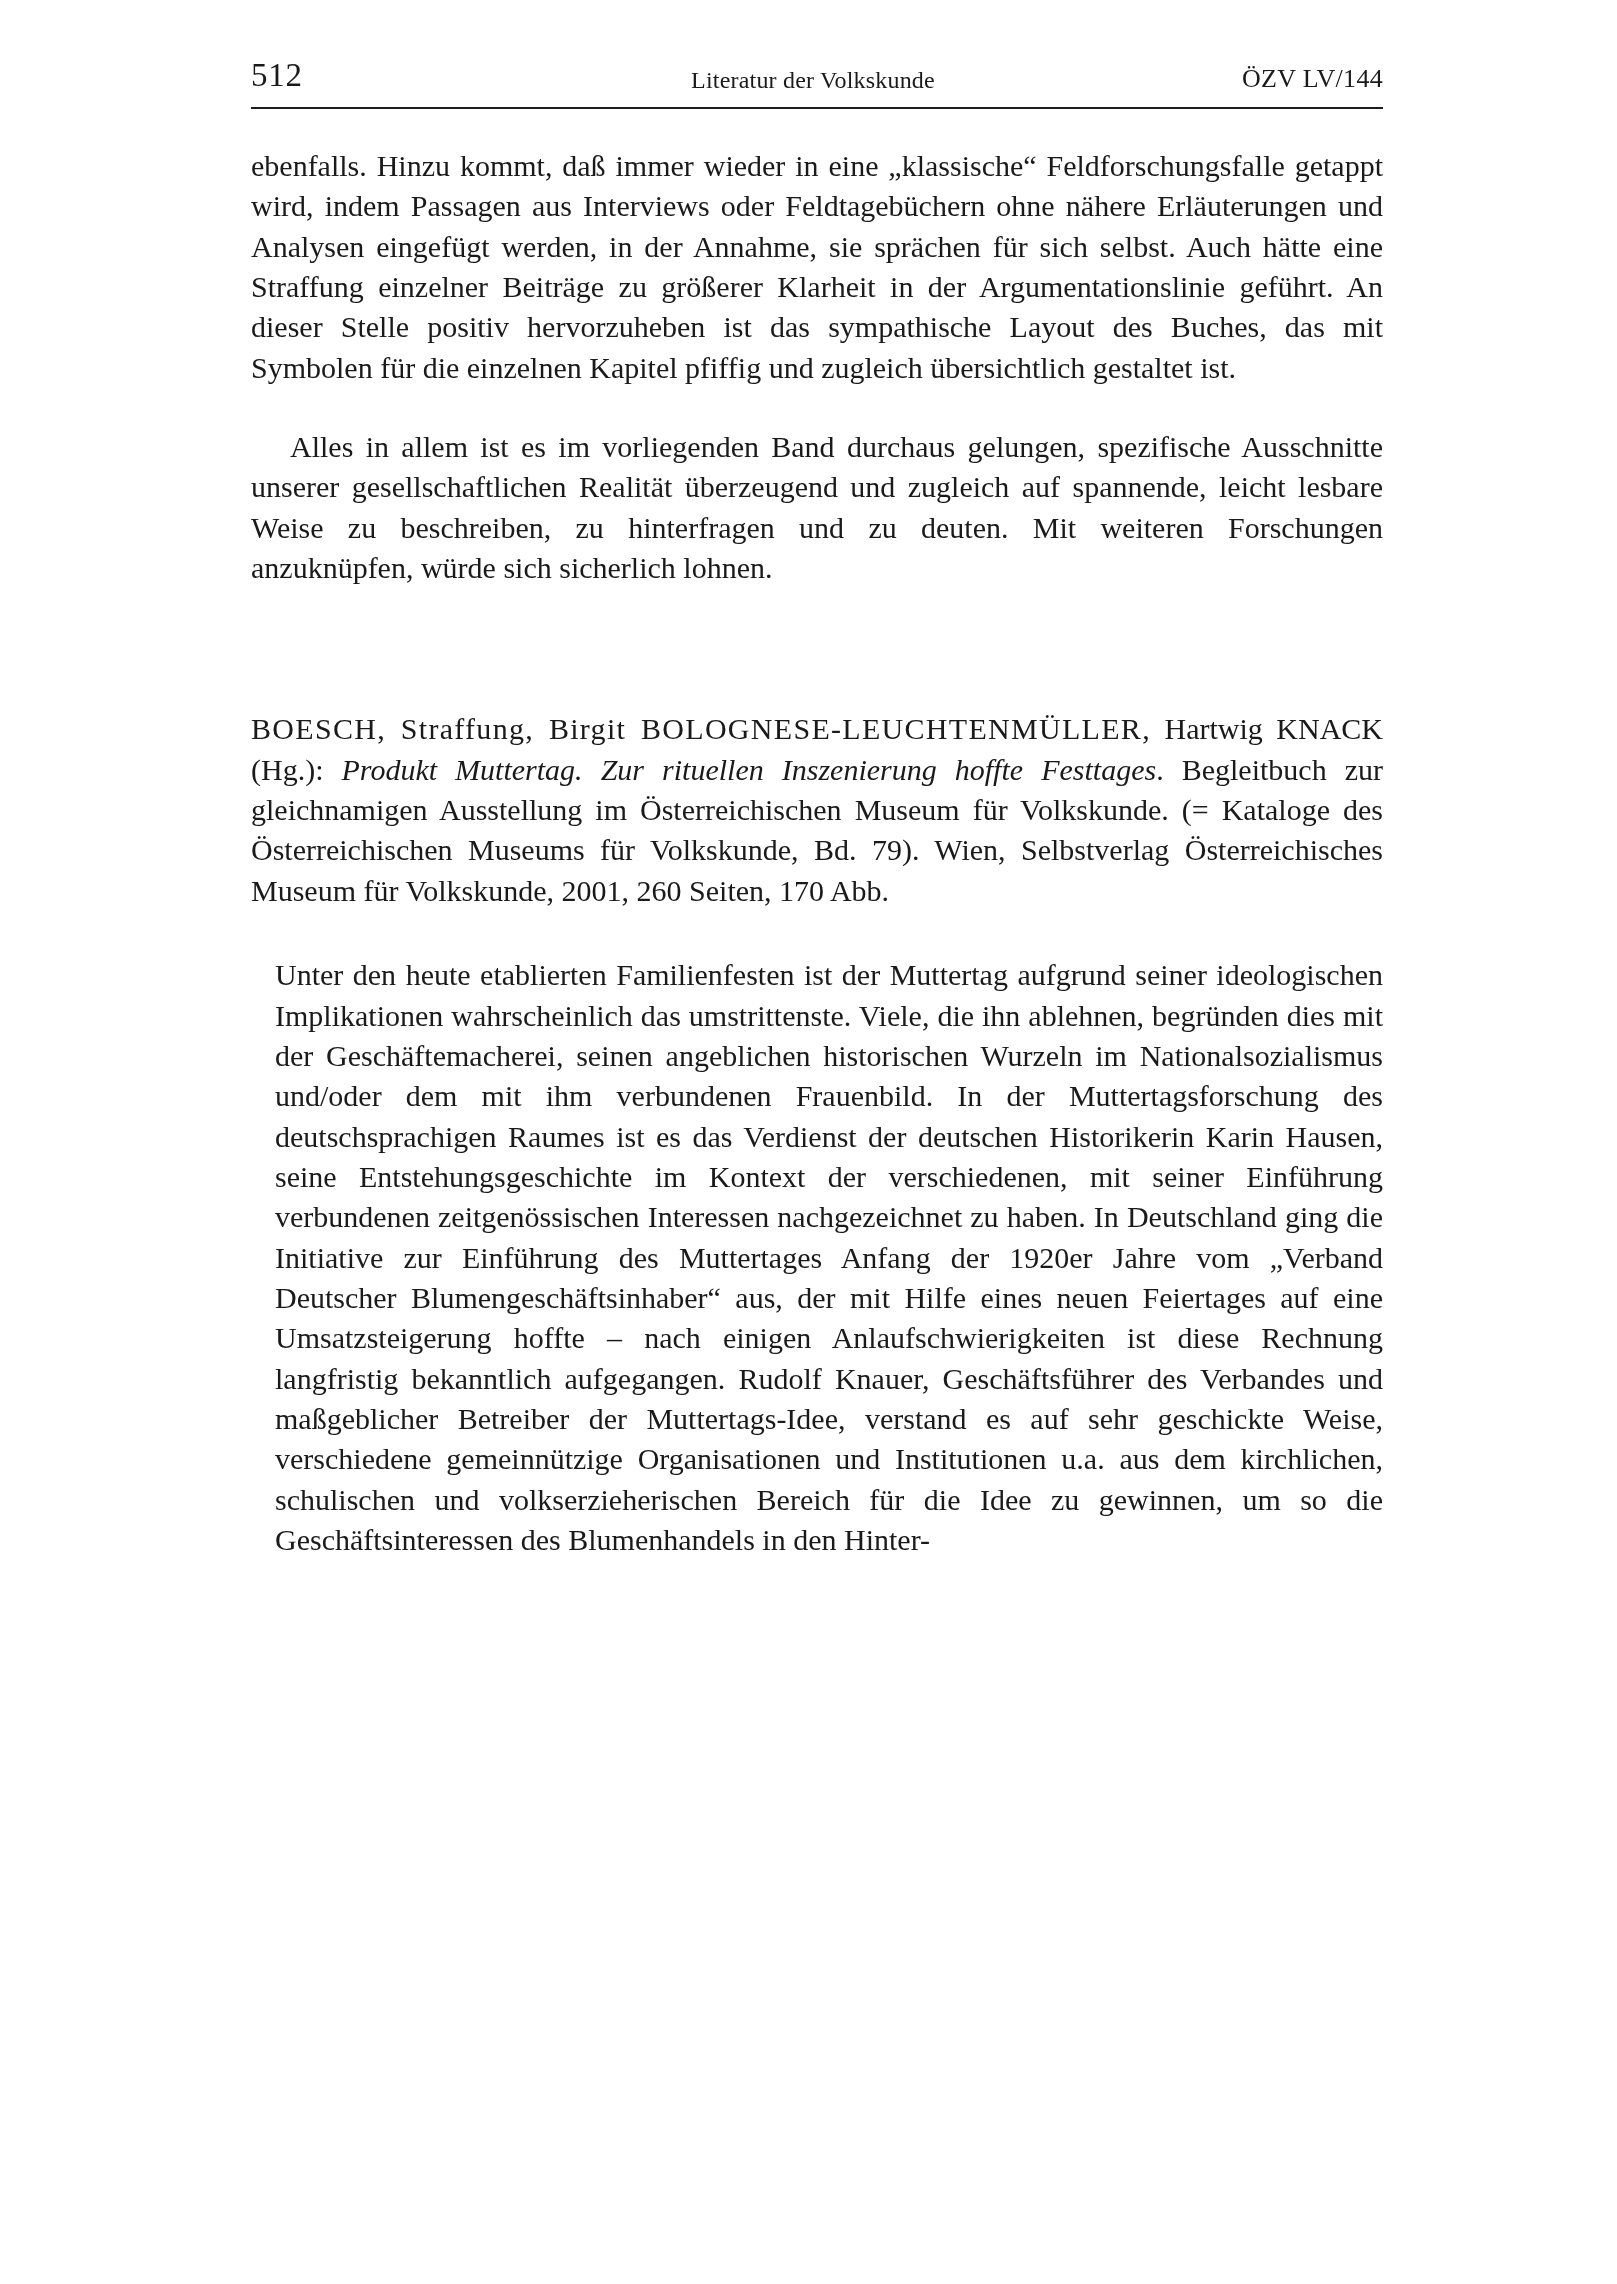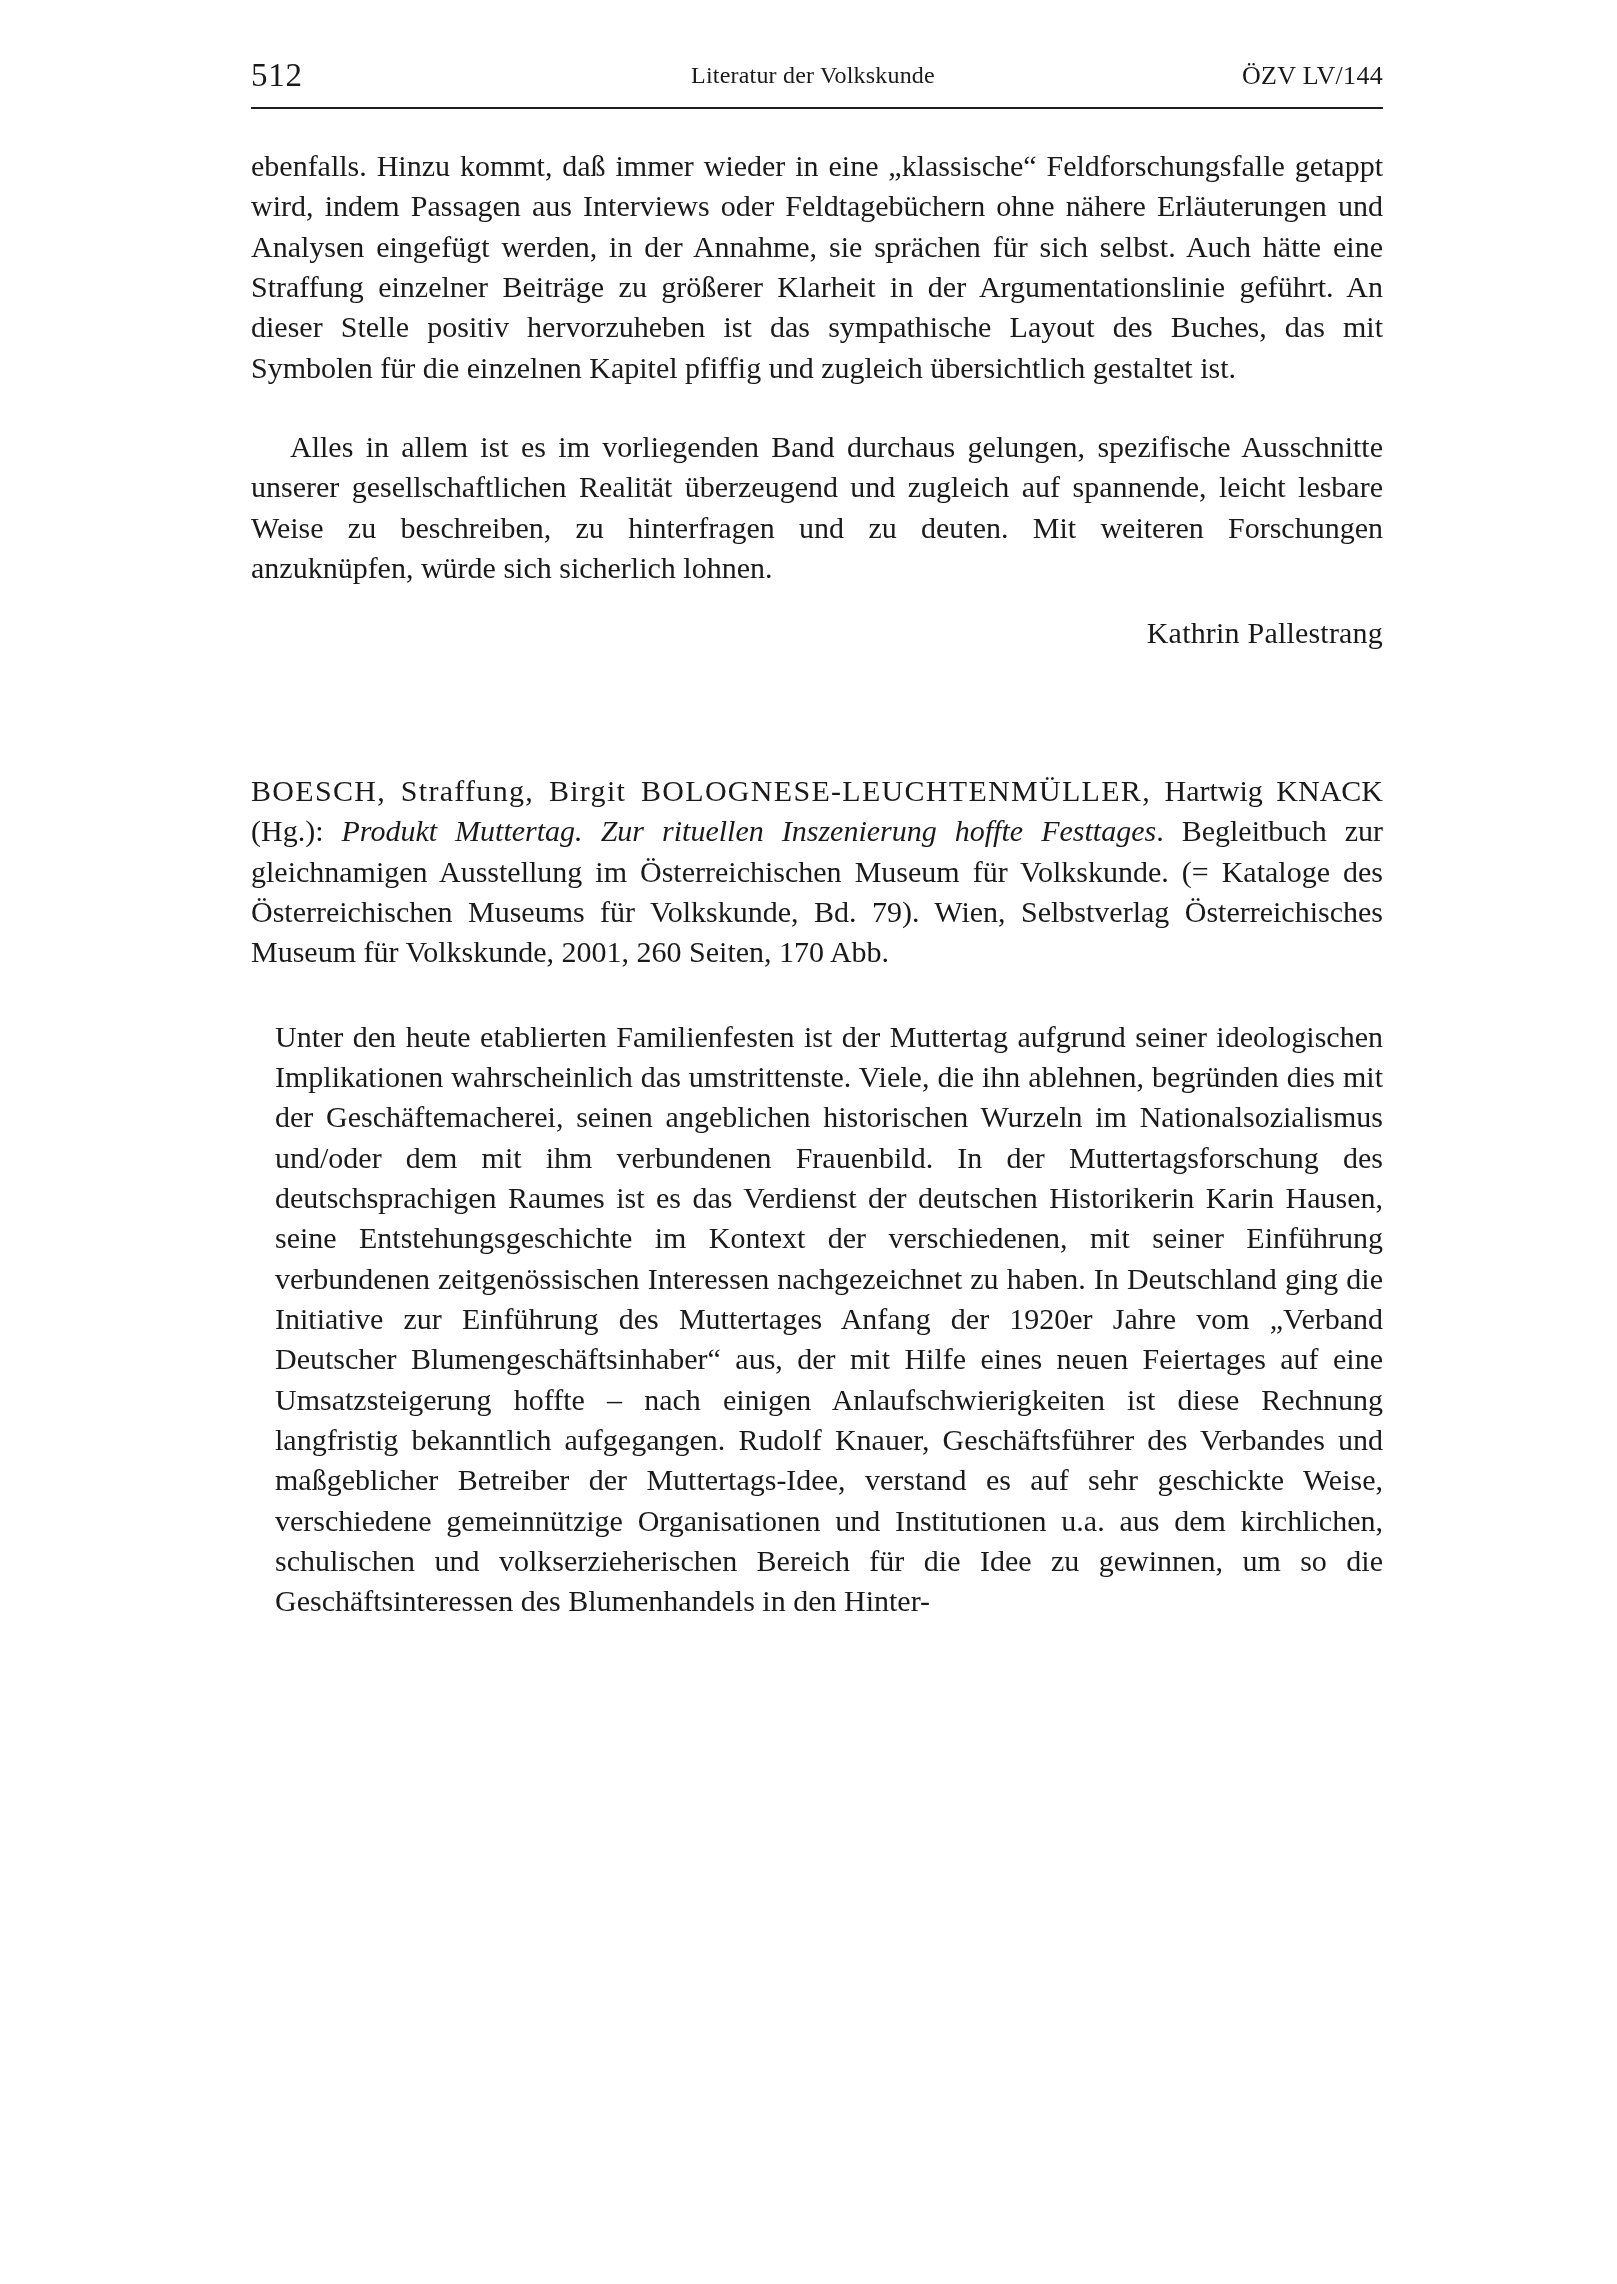--- a/index.html
+++ b/index.html
@@ -24,21 +24,21 @@
     background: #ffffff;
   }
   .content {
     position: absolute;
     left: 251px;
     top: 57px;
     width: 1132px;
   }
   .header {
     display: flex;
-    align-items: center;
+    align-items: flex-end;
     justify-content: space-between;
     font-size: 29px;
     letter-spacing: 0.2px;
   }
   .header .folio {
     font-size: 33px;
     letter-spacing: 0.8px;
   }
   .header .running-title {
     font-size: 24px;
@@ -112,21 +112,20 @@
       <span class="issue">ÖZV LV/144</span>
     </div>
 
     <div class="rule"></div>
 
     <div class="body-block">
       <p>ebenfalls. Hinzu kommt, daß immer wieder in eine „klassische“ Feldforschungsfalle getappt wird, indem Passagen aus Interviews oder Feldtagebüchern ohne nähere Erläuterungen und Analysen eingefügt werden, in der Annahme, sie sprächen für sich selbst. Auch hätte eine Straffung einzelner Beiträge zu größerer Klarheit in der Argumentationslinie geführt. An dieser Stelle positiv hervorzuheben ist das sympathische Layout des Buches, das mit Symbolen für die einzelnen Kapitel pfiffig und zugleich übersichtlich gestaltet ist.</p>
       <p class="indent">Alles in allem ist es im vorliegenden Band durchaus gelungen, spezifische Ausschnitte unserer gesellschaftlichen Realität überzeugend und zugleich auf spannende, leicht lesbare Weise zu beschreiben, zu hinterfragen und zu deuten. Mit weiteren Forschungen anzuknüpfen, würde sich sicherlich lohnen.</p>
     </div>
 
-    <div class="signature">Kathrin Pallestrang</div>
 
     <div class="gap-large"></div>
 
     <div class="ref-block">
       <span class="first-line spaced">BOESCH, Straffung, Birgit BOLOGNESE-LEUCHTENMÜLLER,</span>
       <span>Hartwig KNACK (Hg.): </span><em>Produkt Muttertag. Zur rituellen Inszenierung</em>
       <em>hoffte Festtages</em><span>. Begleitbuch zur gleichnamigen Ausstellung im Österreichischen Museum für Volkskunde. (= Kataloge des Österreichischen Museums für Volkskunde, Bd. 79). Wien, Selbstverlag Österreichisches Museum für Volkskunde, 2001, 260 Seiten, 170 Abb.</span>
     </div>
 
     <div class="review-block">

